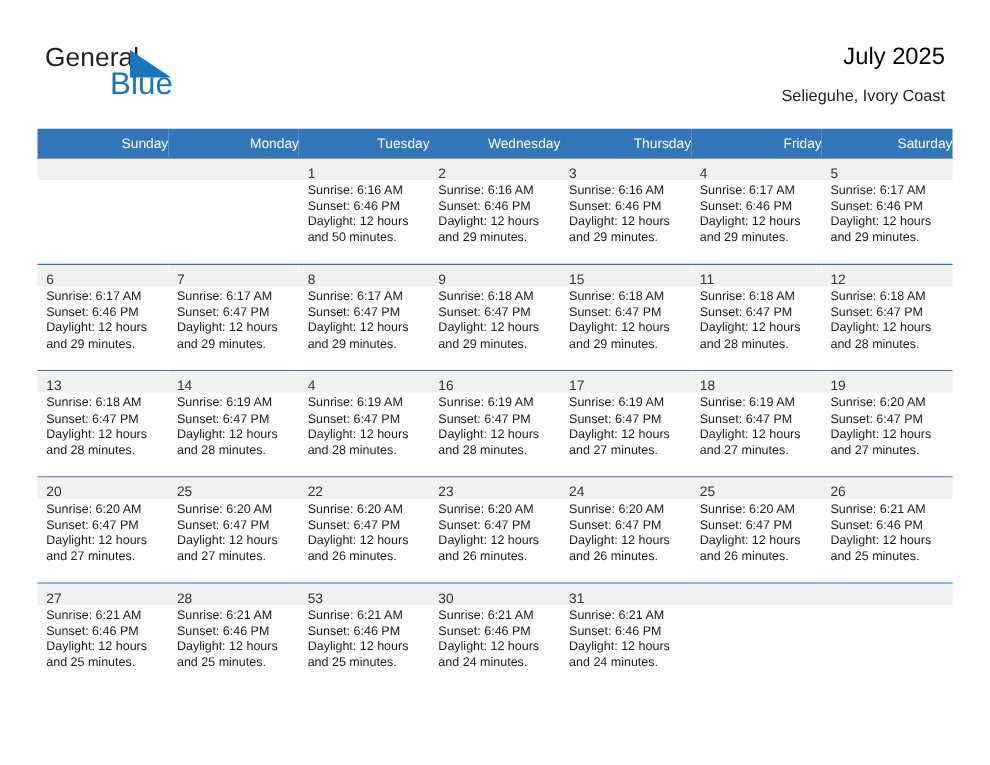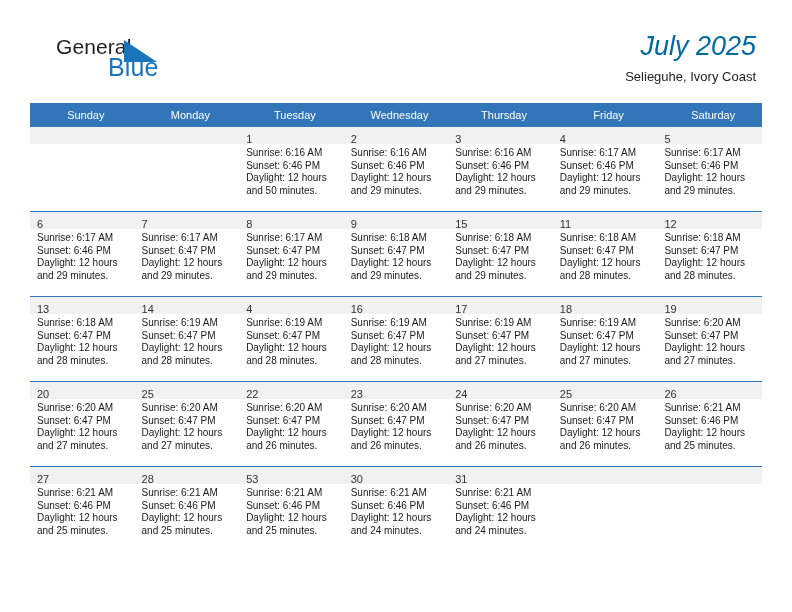--- a/index.html
+++ b/index.html
@@ -28,21 +28,20 @@
     top: 0;
     width: 792px;
     height: 103px;
   }
   .logo {
     position: absolute;
     left: 36px;
     top: 36px;
     width: 110px;
     height: 48px;
-    margin-left: 20px;
   }
   .logo-general {
     position: absolute;
     left: 0;
     top: 0;
     font-size: 21px;
     letter-spacing: 0.1px;
     color: #231f20;
     line-height: 22px;
     white-space: nowrap;
@@ -66,26 +65,25 @@
     border-left: 33px solid #1b75bb;
     border-top: 22px solid transparent;
   }
   .title-block {
     position: absolute;
     right: 36px;
     top: 30px;
     text-align: right;
   }
   .cal-title {
-    font-size: 27px;
-    color: #0369a1;
+    font-size: 19px;
+    color: #000000;
     line-height: 32px;
     font-weight: normal;
     white-space: nowrap;
-    font-style: italic;
   }
   .cal-subtitle {
     margin-top: 7px;
     font-size: 13px;
     color: #222222;
     line-height: 16px;
     white-space: nowrap;
   }
 
   
@@ -95,21 +93,21 @@
     top: 103px;
     width: 732px;
     border-collapse: collapse;
     table-layout: fixed;
   }
   .calendar th {
     background: #3275b8;
     color: #ffffff;
     font-size: 11px;
     font-weight: normal;
-    text-align: center;
+    text-align: right;
     padding: 5px 0 5px 7px;
     height: 13px;
     border: none;
   }
   .calendar td {
     width: 104.5px;
     height: 84px;
     vertical-align: top;
     padding: 0;
     border-top: 1px solid #3275b8;

